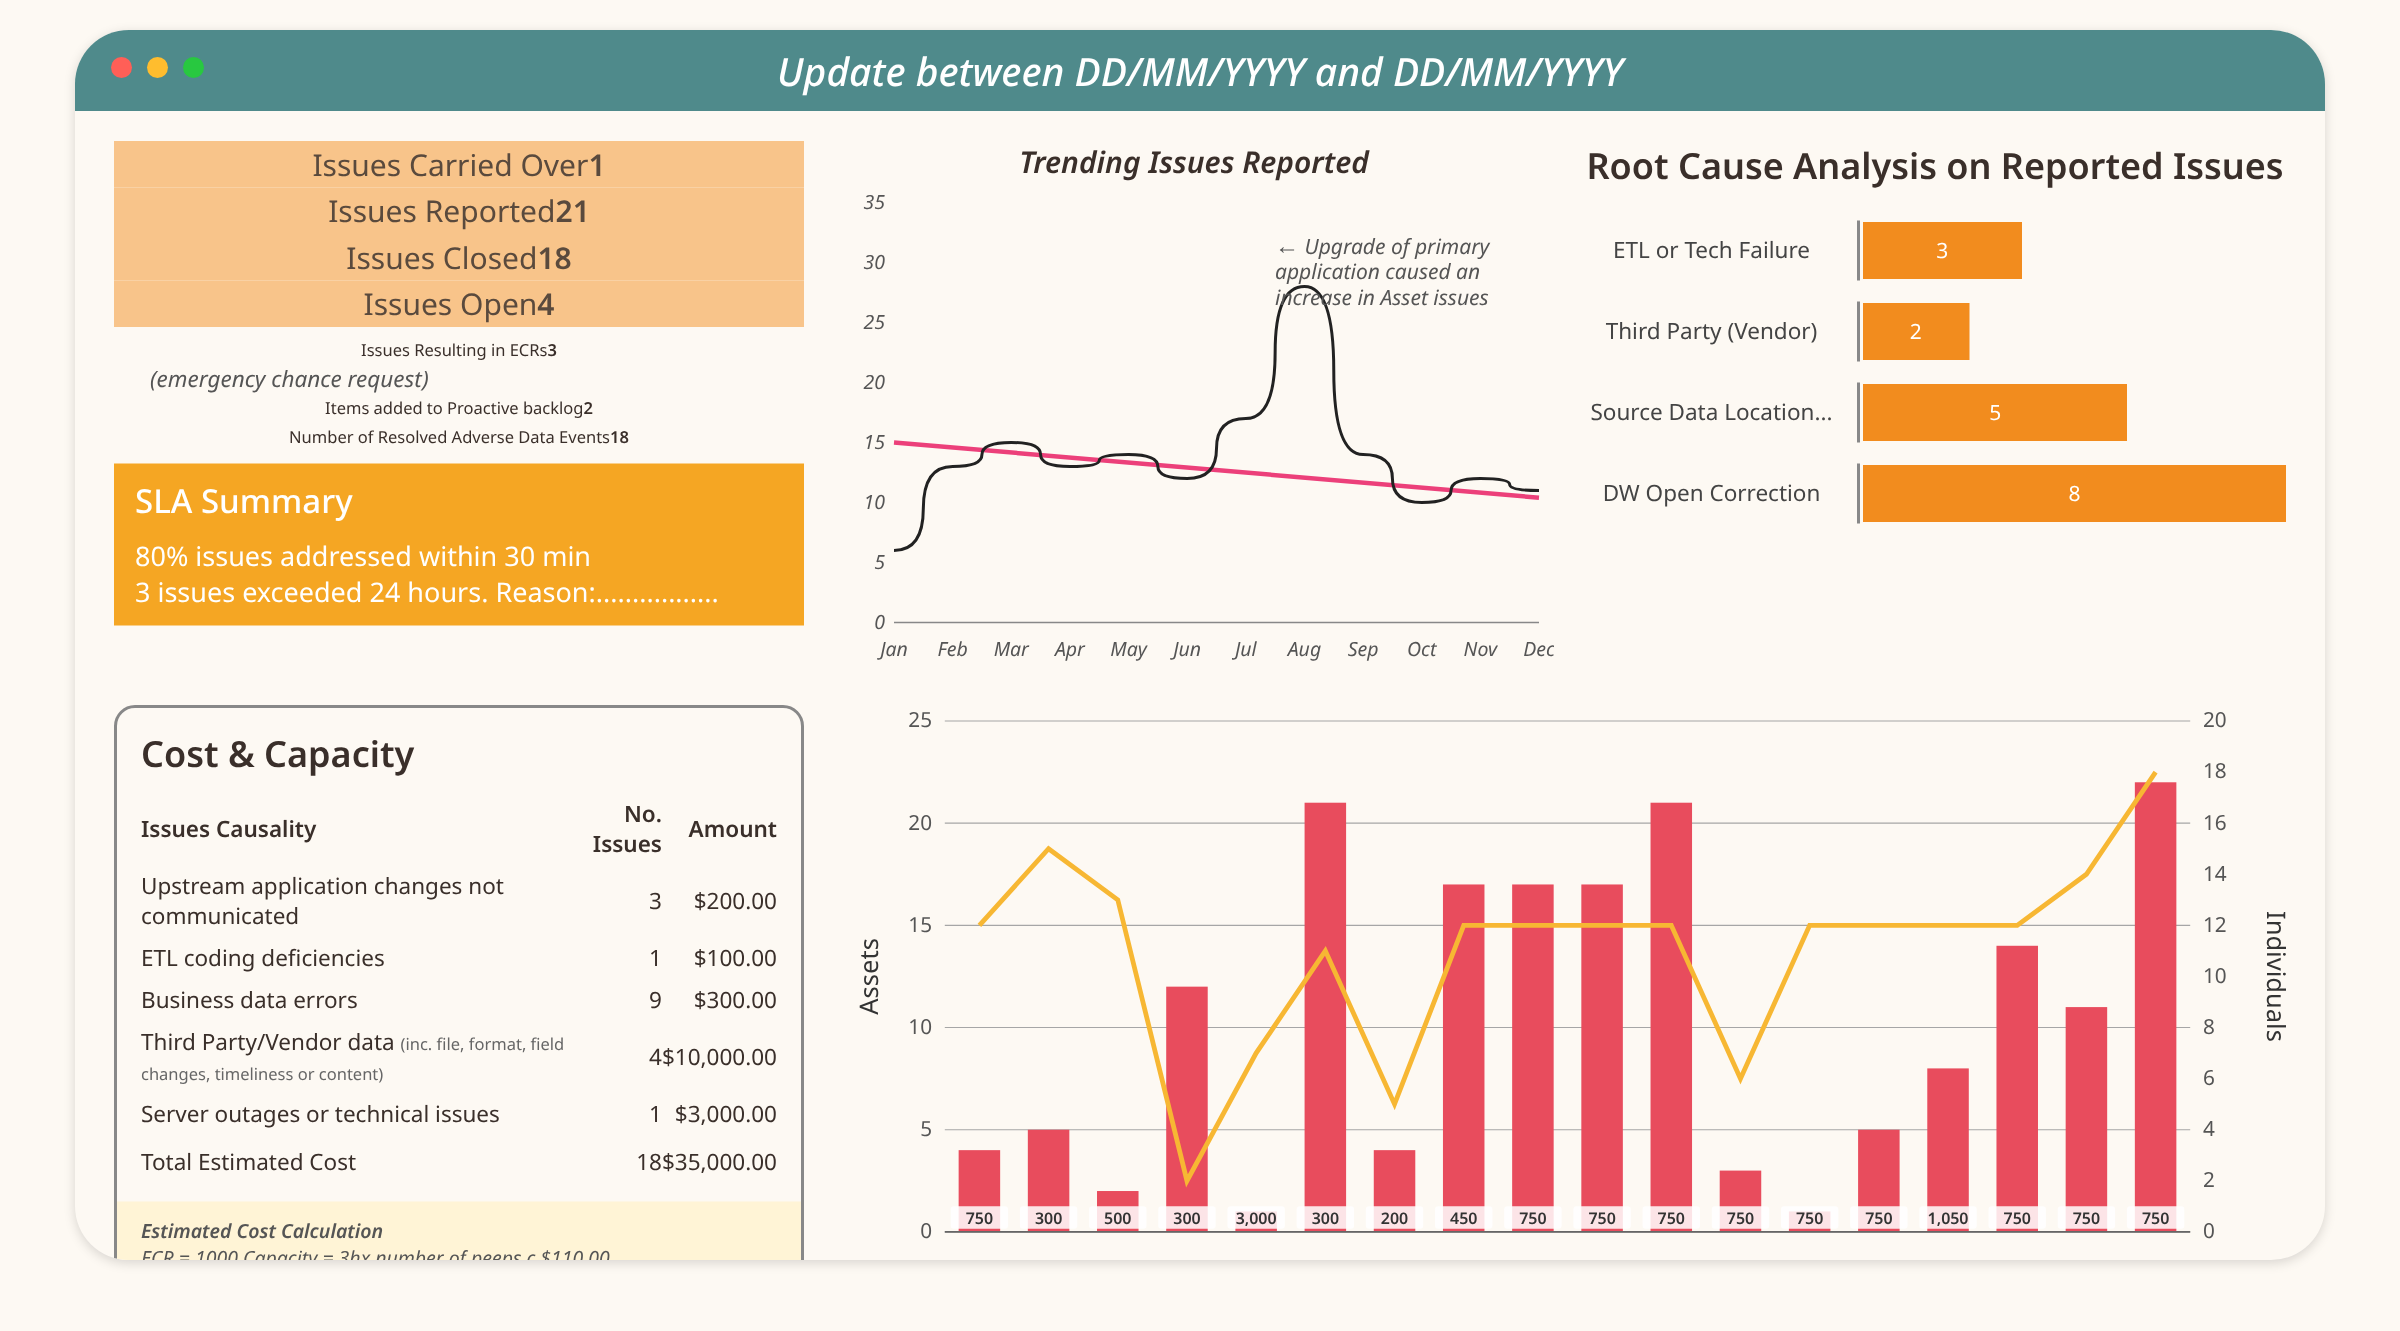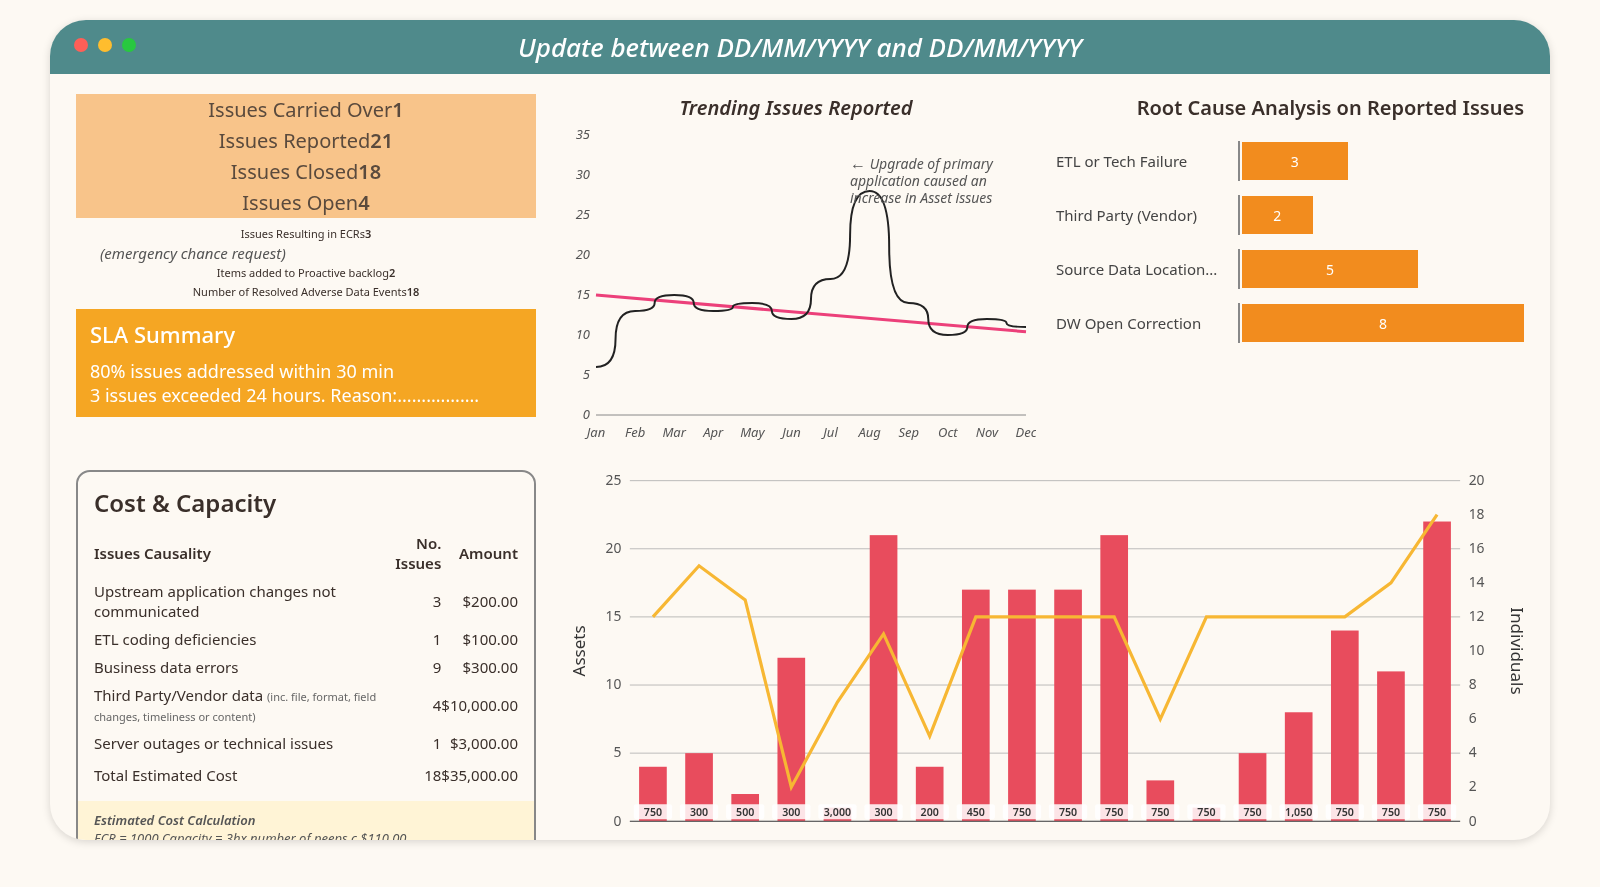--- a/index.html
+++ b/index.html
@@ -63,23 +63,23 @@
   .sla-h{font-size:22px;font-weight:500;margin-bottom:10px;}
 
   
   .trend-wrap{position:relative;font-style:italic;}
   .chart-title{text-align:center;font-size:20px;font-weight:600;color:var(--ink);margin-bottom:4px;}
   .trend-svg{width:100%;height:auto;}
   .note{position:absolute;top:60px;right:6px;width:180px;font-size:14px;color:#555;line-height:1.2;}
 
   
   .rc-wrap{}
-  .rc-title{font-size:20px;font-weight:600;text-align:right;margin-bottom:20px;}
+  .rc-title{font-size:24px;font-weight:600;text-align:center;margin-bottom:20px;}
   .rc-row{display:grid;grid-template-columns:180px 6px 1fr;align-items:center;margin:14px 0;}
-  .rc-lab{font-size:15px;text-align:left;padding-right:10px;color:#444;}
+  .rc-lab{font-size:15px;text-align:center;padding-right:10px;color:#444;}
   .rc-axis{background:#888;width:2px;height:40px;margin:0 auto;}
   .rc-bar{height:38px;background:var(--orange);color:#fff;display:flex;align-items:center;justify-content:center;font-size:14px;border-radius:0;}
 
   
   .cc{grid-column:1;border:2px solid #888;border-radius:14px;padding:14px 16px 8px;position:relative;background:var(--bg);}
   .cc h2{margin:0 0 10px;font-size:24px;font-weight:600;color:var(--ink);}
   .cc table{width:100%;border-collapse:collapse;font-size:15px;}
   .cc th{text-align:left;font-weight:600;padding:4px 0;}
   .cc th.r,.cc td.r{text-align:right;}
   .cc td{padding:4px 0;}

